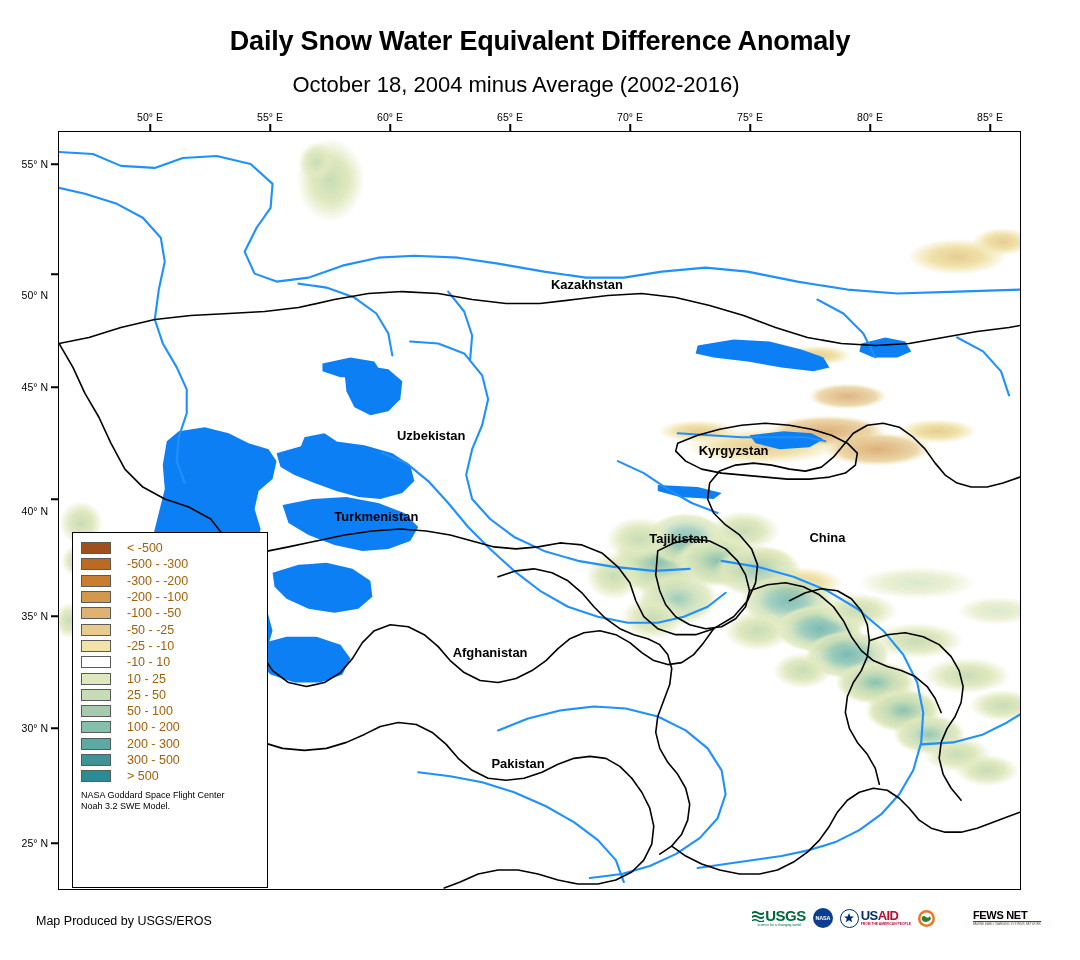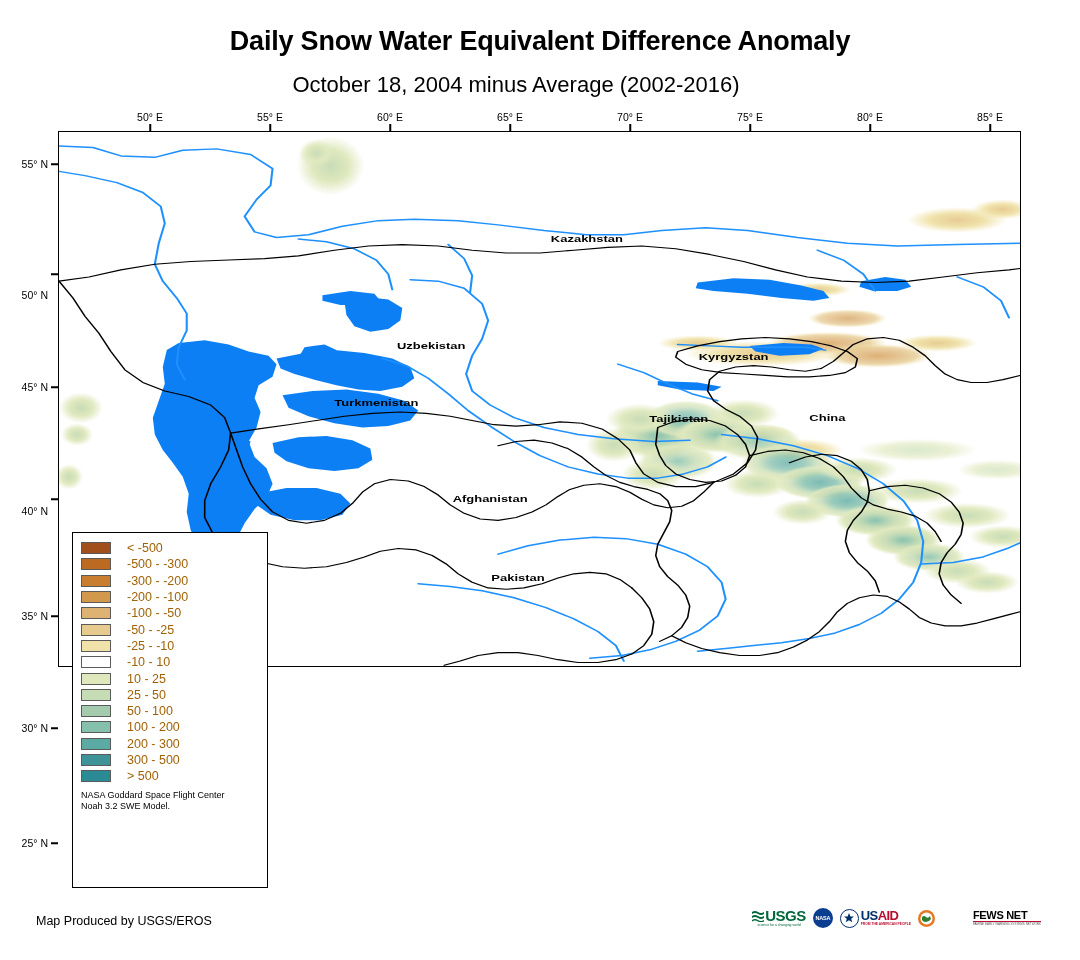--- a/index.html
+++ b/index.html
@@ -18,21 +18,21 @@
   }
   #page-subtitle{
     position:absolute;left:0;top:72px;width:1032px;
     text-align:center;
     font-size:22px;font-weight:normal;color:#000;
   }
 
   
   #map-frame{
     position:absolute;left:58px;top:131px;
-    width:963px;height:536px;
+    width:963px;height:759px;
     border:1.5px solid #000;
     box-sizing:border-box;
     background:#ffffff;
     overflow:hidden;
     padding-left:36px;
   }
   #map-svg{position:absolute;left:0;top:0;width:100%;height:100%;display:block;}
 
   
   .lon-label{

